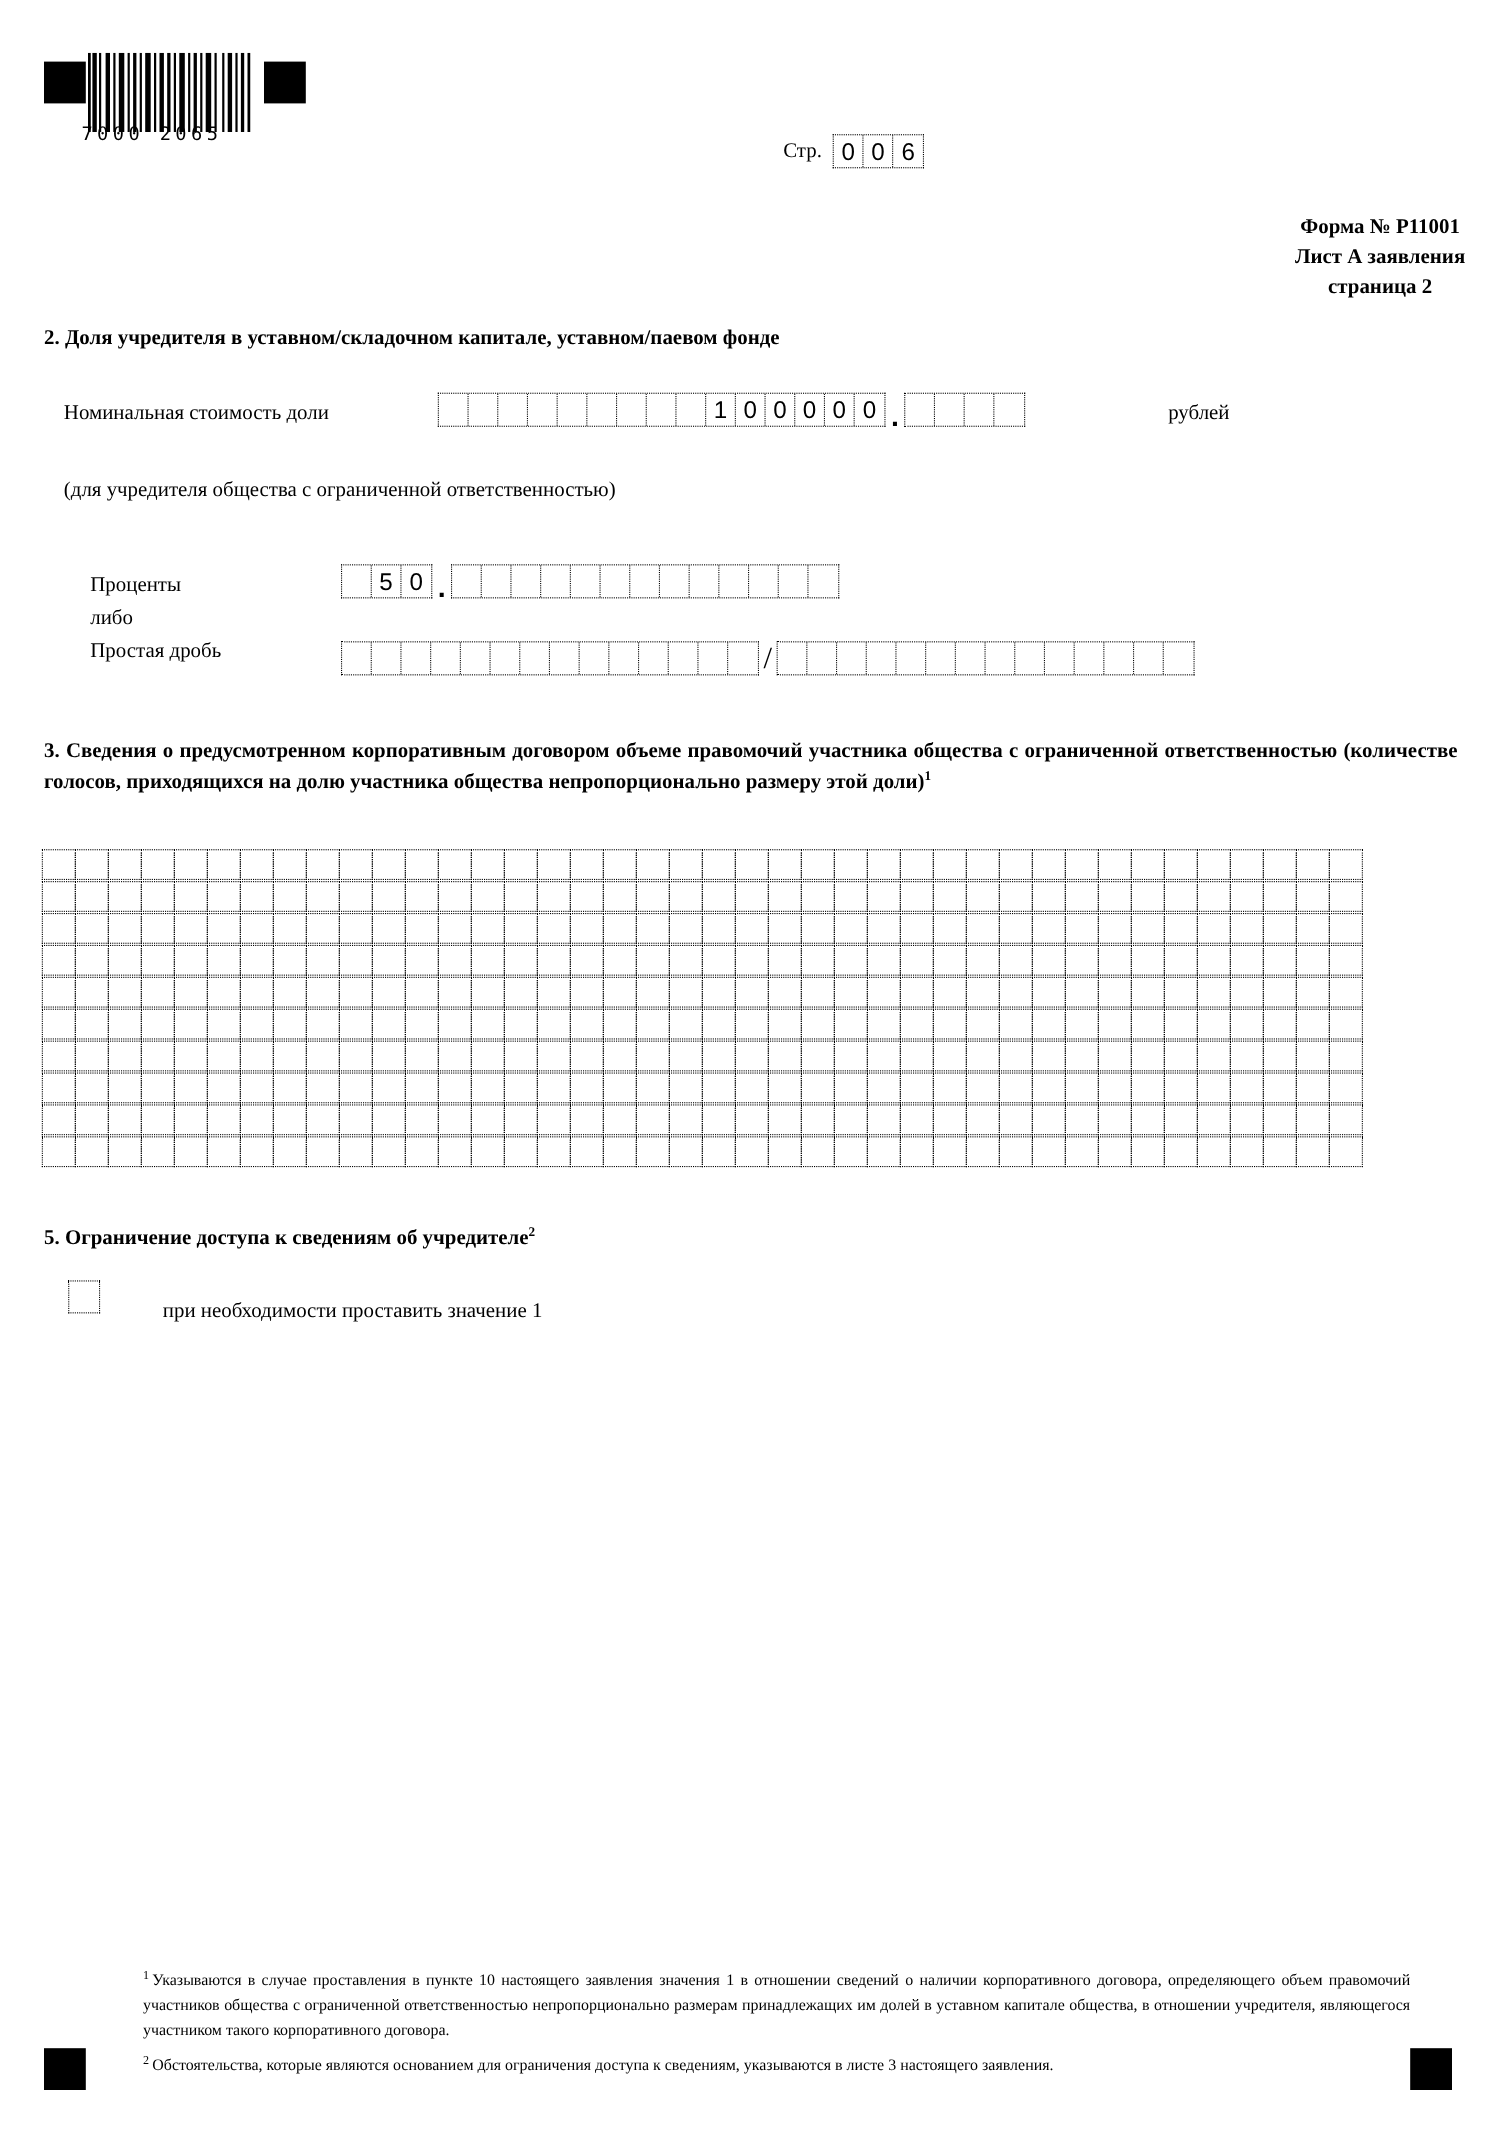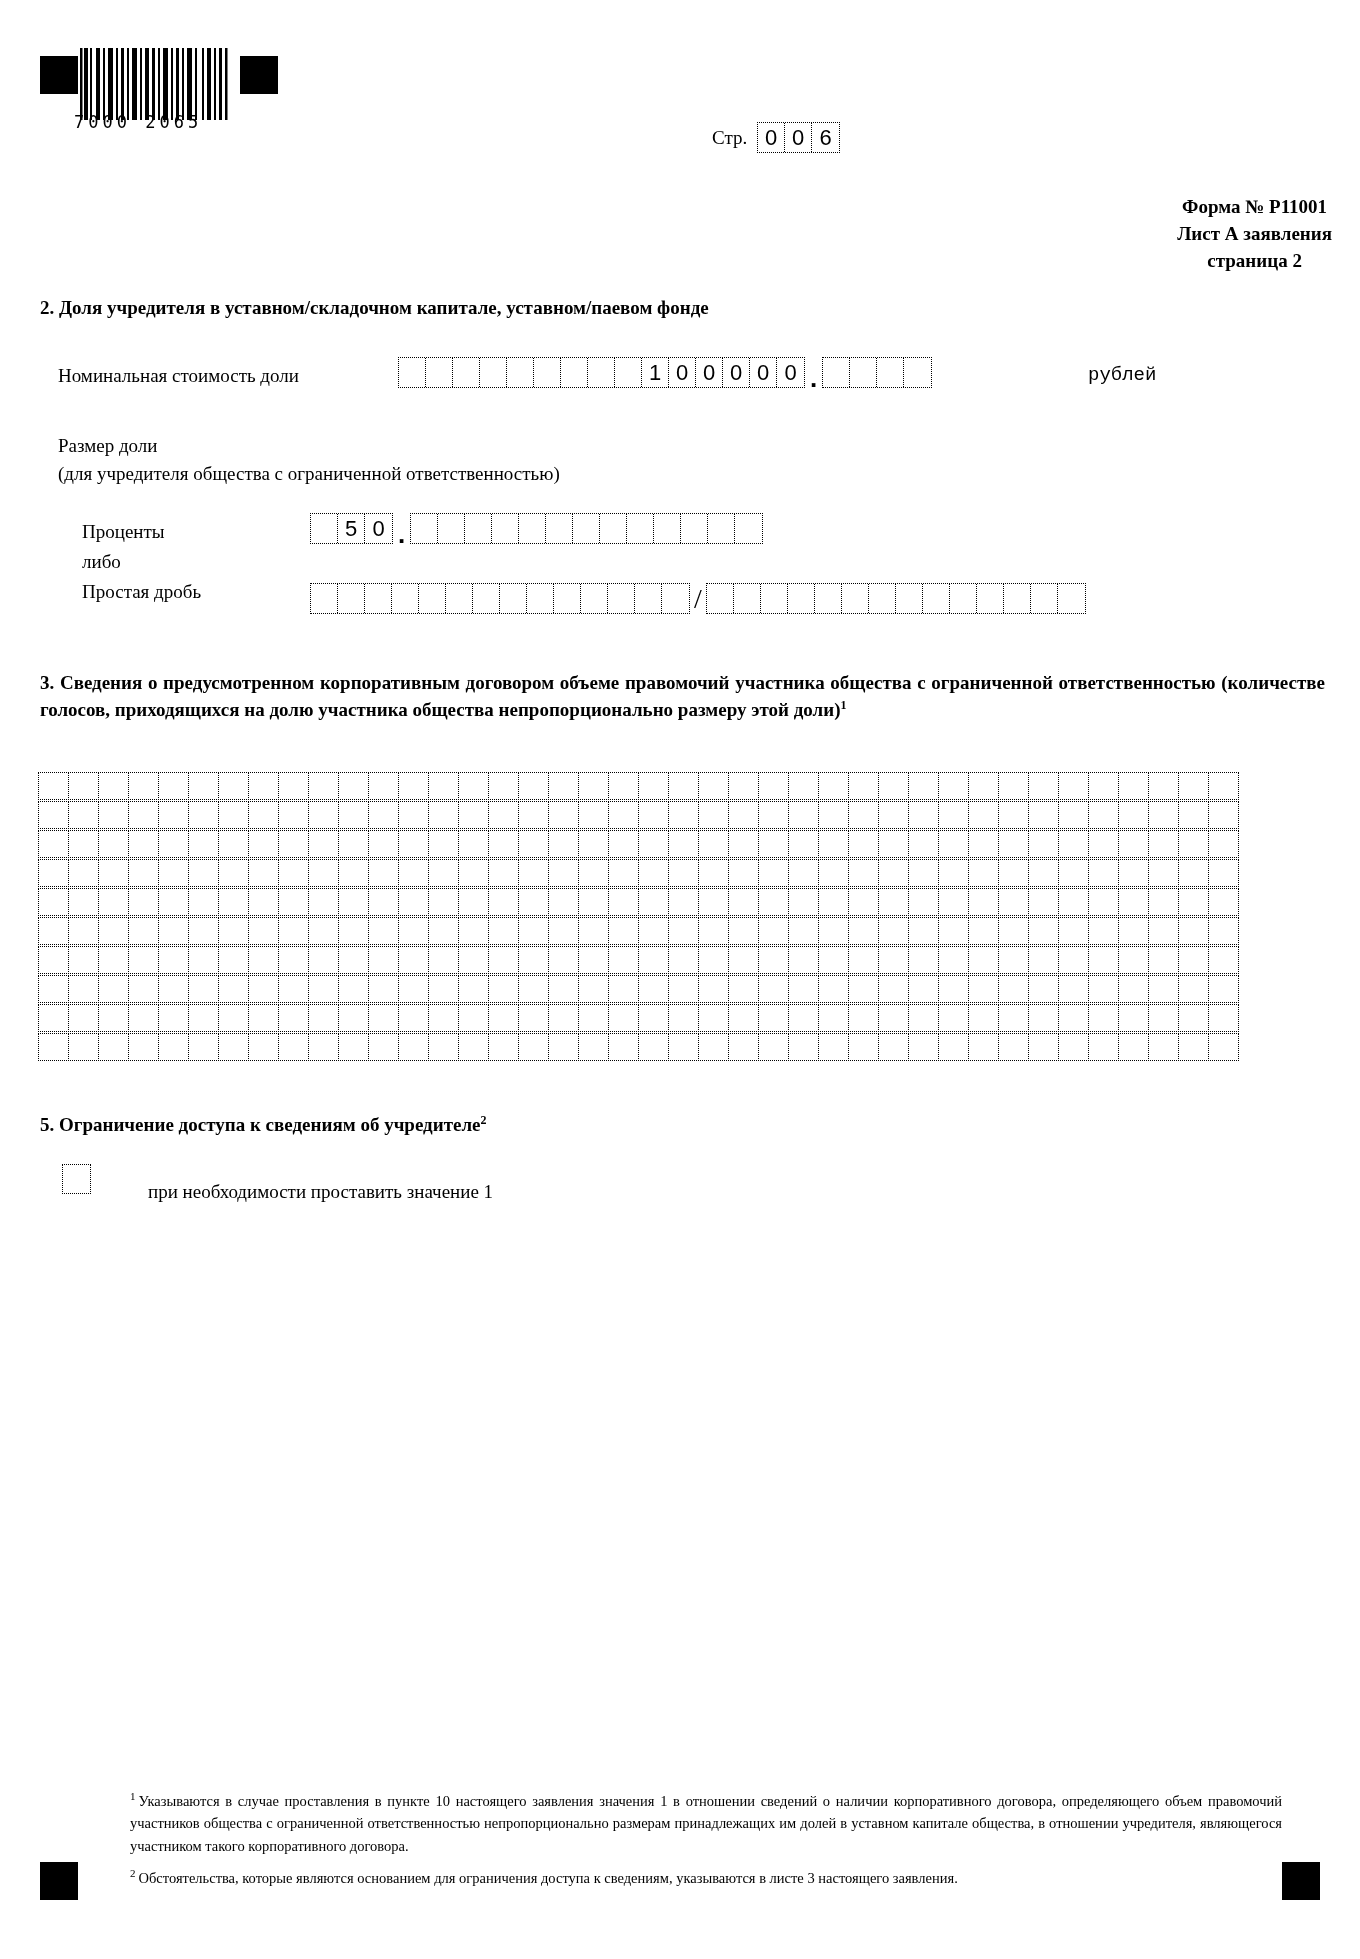--- a/index.html
+++ b/index.html
@@ -123,21 +123,21 @@
     position: absolute;
     font-size: 19px;
     line-height: 1.45;
   }
 
   .lbl-nominal  { left: 58px;  top: 362px; }
   .lbl-size     { left: 58px;  top: 432px; }
   .lbl-percent  { left: 82px;  top: 518px; }
   .lbl-or       { left: 82px;  top: 548px; }
   .lbl-fraction { left: 82px;  top: 578px; }
-  .lbl-rubles   { left: 1088px; top: 362px; font-family: Liberation Mono, monospace; }
+  .lbl-rubles   { left: 1062px; top: 362px; }
   .lbl-checkhint{ left: 148px; top: 1178px; }
 
   
   .fld { position: absolute; display: flex; align-items: center; }
   .fld-nominal  { left: 398px; top: 357px; }
   .fld-percent  { left: 310px; top: 513px; }
   .fld-fraction { left: 310px; top: 583px; }
 
   .sep-dot {
     font-family: "Liberation Sans", sans-serif;
@@ -284,21 +284,20 @@
       <span class="cell"></span>
       <span class="cell"></span>
       <span class="cell"></span>
       <span class="cell"></span>
     </span>
   </div>
 
   <div class="lbl lbl-rubles">рублей</div>
 
   <div class="lbl lbl-size">
-    <div>Размер доли</div>
     <div>(для учредителя общества с ограниченной ответственностью)</div>
   </div>
 
   <div class="lbl lbl-percent">Проценты</div>
   <div class="lbl lbl-or">либо</div>
   <div class="lbl lbl-fraction">Простая дробь</div>
 
   <div class="fld fld-percent">
     <span class="cellbox">
       <span class="cell"></span>

